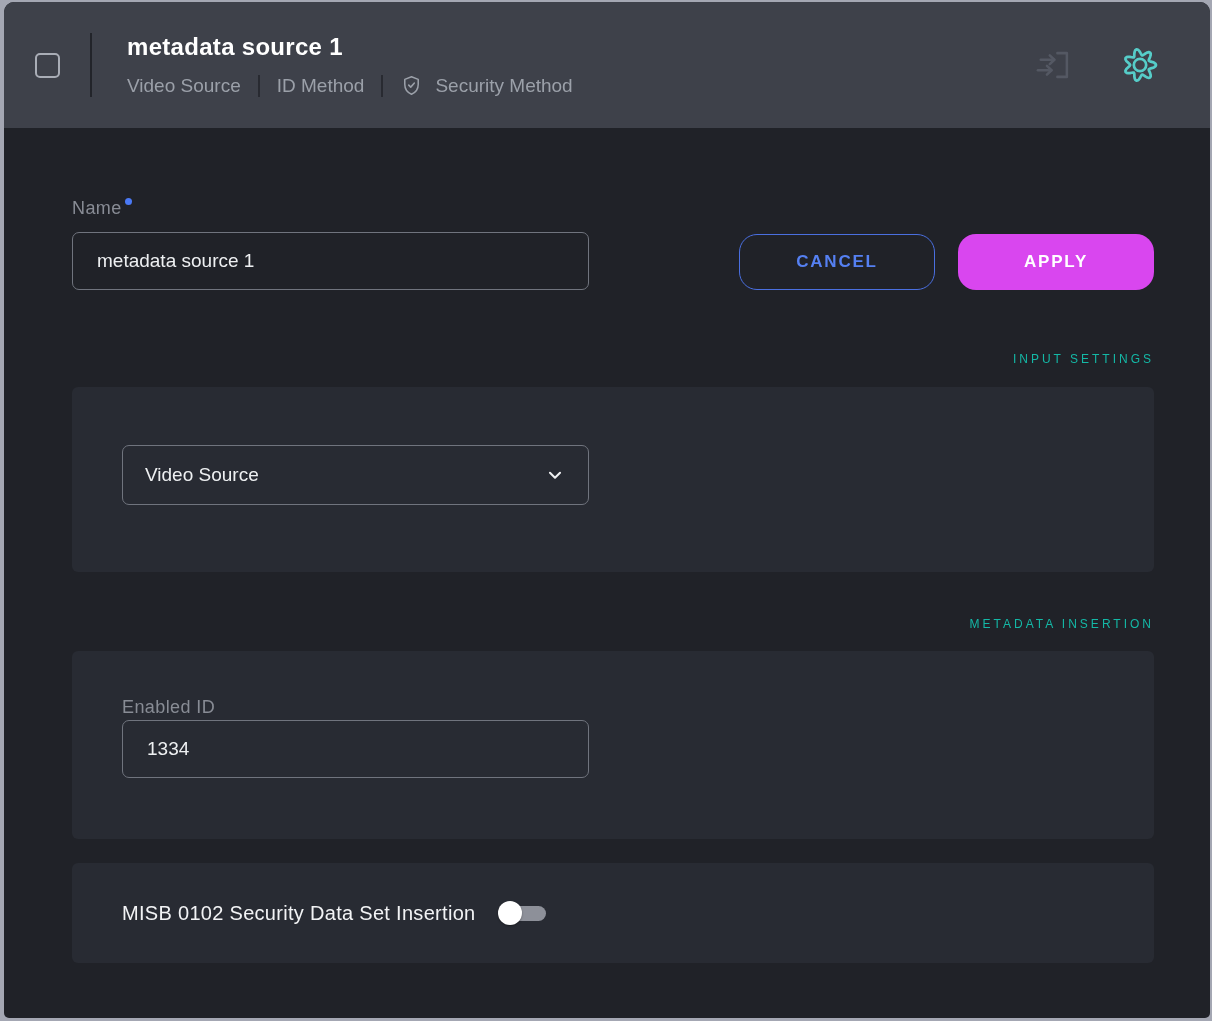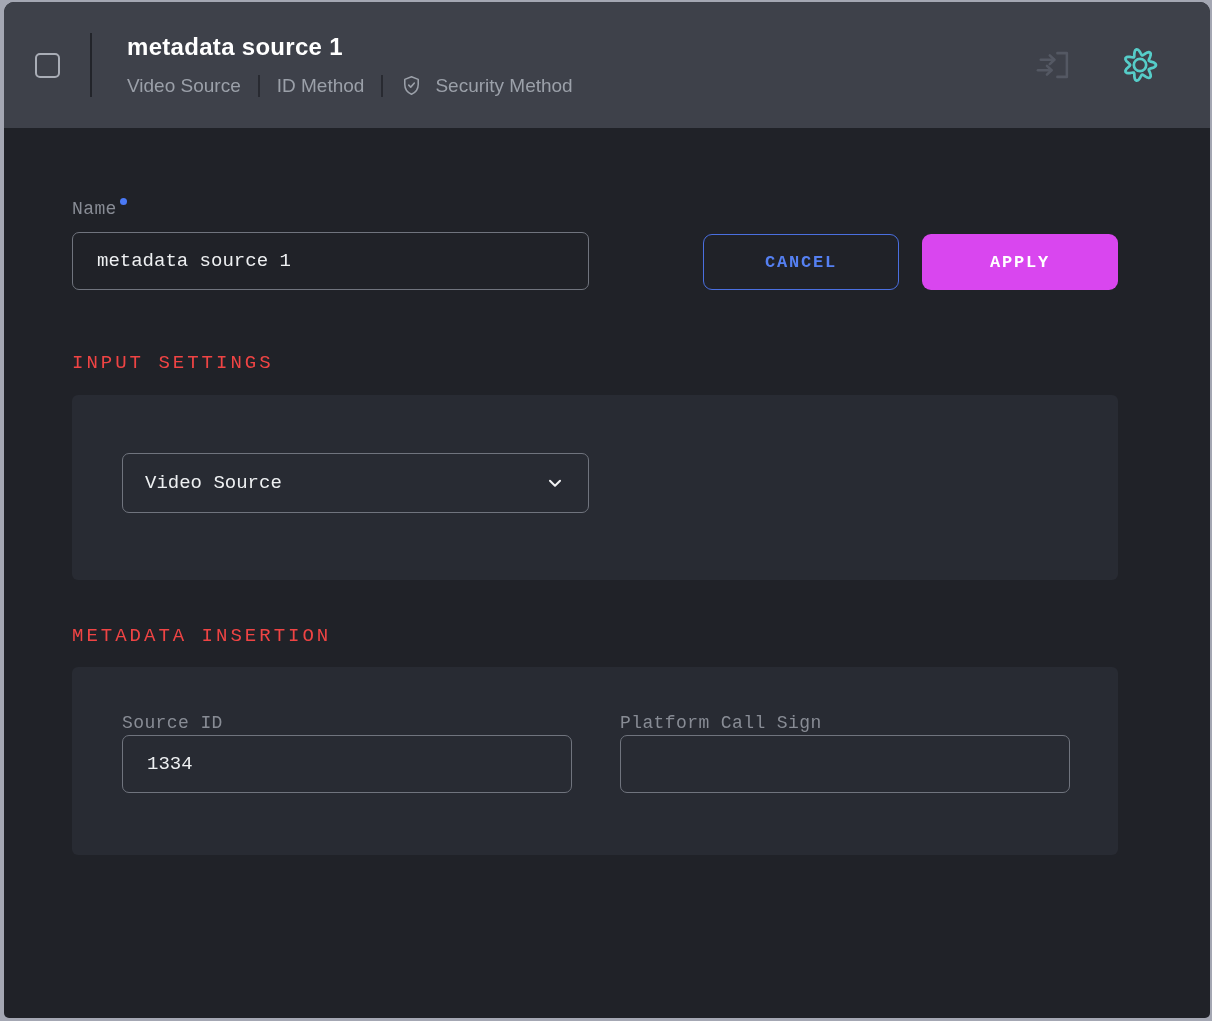--- a/index.html
+++ b/index.html
@@ -15,37 +15,37 @@
   .hdr-divider { width:2px; height:64px; background:#22242a; margin-left:30px; flex:none; }
   .title-block { margin-left:35px; }
   .title { color:#ffffff; font-size:24px; font-weight:600; letter-spacing:.3px; }
   .subtitle { margin-top:13px; display:flex; align-items:center; color:#9ba0a9; font-size:19px; }
   .sub-sep { width:2px; height:22px; background:#282a31; margin:0 17px; }
   .shield-wrap { display:flex; align-items:center; margin-right:12px; }
   .hdr-actions { margin-left:auto; margin-right:50px; display:flex; align-items:center; gap:46px; }
   .icon-btn { display:flex; align-items:center; justify-content:center; cursor:pointer; background:none; border:none; }
 
   
-  .main { padding:70px 92px 0 68px;font-family:Liberation Mono, monospace; }
+  .main { padding:70px 56px 0 68px; }
   .field-label { color:#888c95; font-size:18px; letter-spacing:.4px; }
   .req-dot { display:inline-block; width:7px; height:7px; border-radius:50%;
              background:#4a79f5; margin-left:3px; vertical-align:9px; }
   .name-row { display:flex; align-items:flex-end; }
   input.text { background:transparent; border:1px solid #70747e; border-radius:7px;
                color:#eef0f2; font-size:19px; padding:0 24px; height:58px;
                font-family:inherit; outline:none; display:block; }
   .name-input { width:517px; margin-top:13px; }
   .btns { margin-left:auto; display:flex; gap:23px; }
-  .btn { height:56px; min-width:196px; border-radius:9px; font-size:17px; font-weight:600;
+  .btn { height:56px; min-width:196px; border-radius:18px; font-size:17px; font-weight:600;
          letter-spacing:1.8px; display:flex; align-items:center; justify-content:center;
          cursor:pointer; border:none; font-family:inherit; }
   .btn-cancel { border:1px solid #4a6fe0; color:#5580f2; background:transparent; }
   .btn-apply { background:#d946ef; color:#ffffff; }
 
-  .section-title { color:#ef4444; font-size:19px; letter-spacing:3px; font-weight:500; }
+  .section-title { color:#14b8a6; font-size:12px; letter-spacing:3px; font-weight:500;text-align:right; }
   .st-1 { margin-top:62px; }
   .st-2 { margin-top:45px; }
   .card { background:#282b33; border-radius:6px; }
   .card-1 { height:185px; margin-top:21px; padding:45px 0 0 50px; }
   .card-2 { height:188px; margin-top:20px; padding:46px 48px 0 50px; display:flex; gap:48px; }
   .card-3 { height:100px; margin-top:24px; display:flex; align-items:center; padding-left:50px; }
 
   .select { width:467px; height:60px; border:1px solid #70747e; border-radius:7px;
             display:flex; align-items:center; padding:0 22px; margin-top:13px;
             color:#eef0f2; font-size:19px; cursor:pointer; }
@@ -124,24 +124,27 @@
           <svg width="22" height="22" viewBox="0 0 24 24" fill="none" stroke="#f0f1f3" stroke-width="2.2" stroke-linecap="round" stroke-linejoin="round">
             <path d="M6.5 9.5 L12 15 L17.5 9.5"></path>
           </svg>
         </span>
       </div>
     </div>
 
     <div class="section-title st-2">METADATA INSERTION</div>
     <div class="card card-2">
       <div class="col">
-        <div class="field-label">Source ID</div>
+        <div class="field-label">Enabled ID</div>
         <input class="text" type="text" value="1334" style="">
-      </div>
-      <div class="col">
-        <div class="field-label">Platform Call Sign</div>
-        <input class="text" type="text" value="" style="">
       </div>
     </div>
 
+    <div class="card card-3">
+      <span class="misb-label">MISB 0102 Security Data Set Insertion</span>
+      <div class="toggle">
+        <div class="toggle-track"></div>
+        <div class="toggle-knob"></div>
+      </div>
+    </div>
 
   </div>
 </div>
 
 </body></html>

